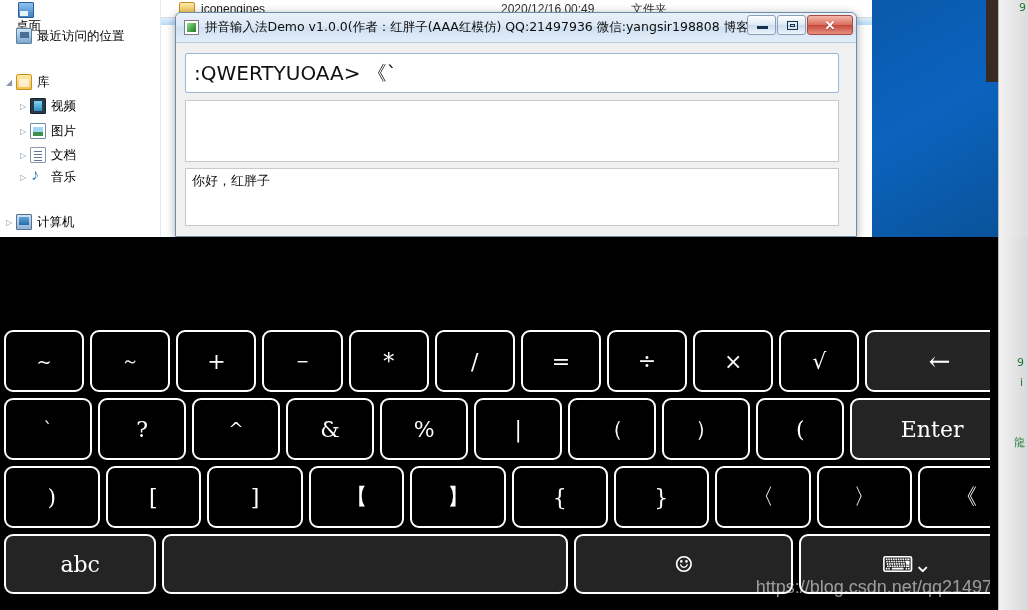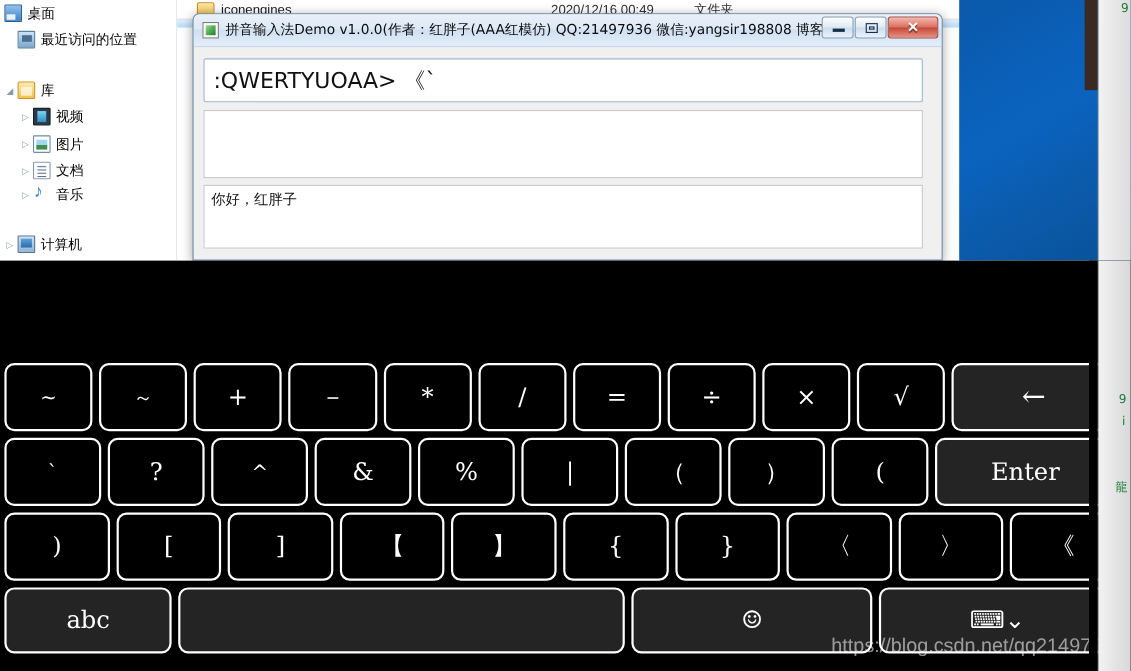--- a/index.html
+++ b/index.html
@@ -470,21 +470,21 @@
 </head>
 <body>
 
 <div id="root">
 
   <div class="desktop-area">
 
     <div class="explorer-window">
 
       <div class="explorer-nav">
-        <div class="nav-item" style="left:4px; top:2px;">
+        <div class="nav-item" style="left:16px; top:2px;flex-direction:column;">
           <span class="nav-ico ico-desktop"></span>
           <span class="nav-label">桌面</span>
         </div>
         <div class="nav-item" style="left:16px; top:26px;">
           <span class="nav-ico ico-recent"></span>
           <span class="nav-label">最近访问的位置</span>
         </div>
 
         <div class="nav-item" style="left:2px; top:72px;">
           <span class="expander">◢</span>

